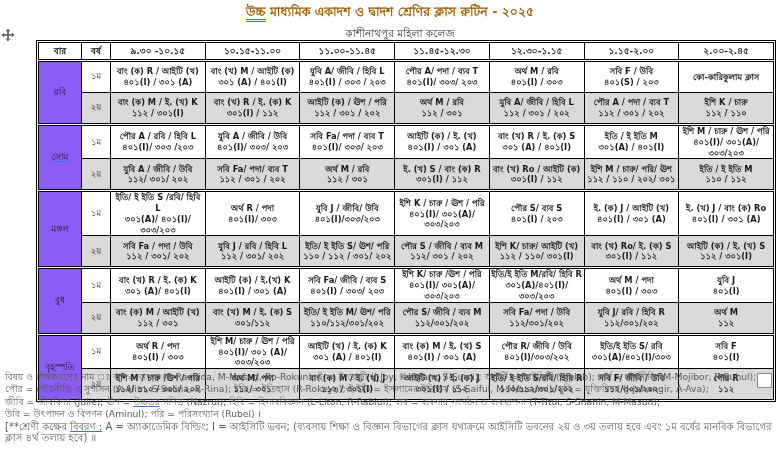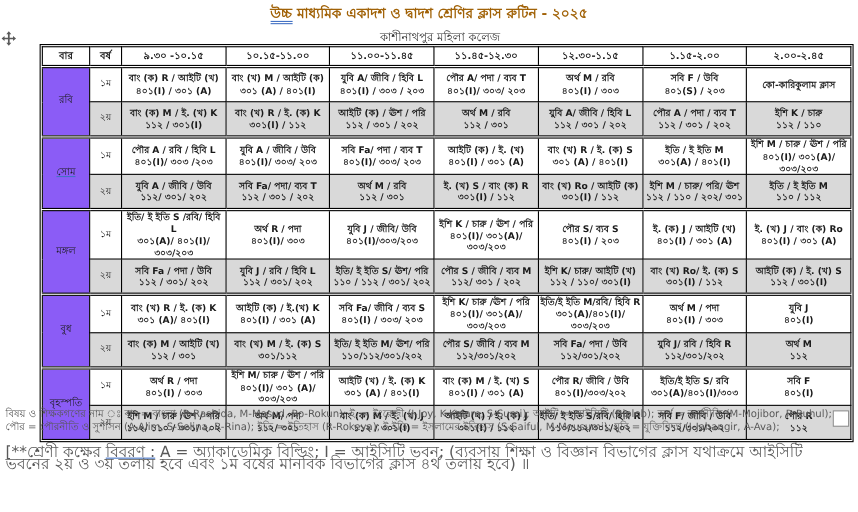--- a/index.html
+++ b/index.html
@@ -24,21 +24,21 @@
   thead th{height:16px;font-size:9px;font-weight:bold;border-bottom:3px double #000;}
   tbody td{height:30px;font-size:8.3px;font-weight:bold;line-height:1.3;}
   tr.day-first td{border-top:3px double #000;}
   td.day{font-weight:normal;font-size:9px;background:#8b5cf6;}
   td.year{font-weight:normal;font-size:8.5px;}
   td.shade{background:#d9d9d9;}
   .subj,.room{white-space:normal;}
   
   .notes{position:absolute;left:5px;top:371px;width:768px;font-size:9.2px;color:#595959;}
   .note-line{line-height:12.4px;}
-  .bottom-line{margin-top:10px;font-size:14px;color:#595959;line-height:11px;}
+  .bottom-line{margin-top:0;font-size:10px;color:#595959;line-height:11px;}
 </style>
 </head>
 <body>
 
 <div class="page">
 
   <div class="doc-head">
     <div class="doc-title"><span class="ul2">উচ্চ</span><span> মাধ্যমিক একাদশ ও দ্বাদশ শ্রেণির ক্লাস রুটিন - ২০২৫</span></div>
     <div class="doc-sub">কাশীনাথপুর মহিলা কলেজ</div>
   </div>
@@ -393,17 +393,19 @@
         </tbody>
     </table>
   </div>
 
   <div class="resize-handle"></div>
 
   <div class="notes">
     <div id="notes-lines">
         <div class="note-line"><span>বিষয় ও শিক্ষকগণের নাম ঃ বাং = বাংলা (R-Rashida, M-Masud, Ro-Rokun); ই. = ইংরেজী (J-Joy, K-Kalam, S-Sumi); আইটি = আইসিটি (Biplob); অর্থ = অর্থনীতি (M-Mojibor, R-Ruhul);</span></div>
         <div class="note-line"><span>পৌর = পৌরনীতি ও সুশাসন (A-Alim, S-Selina, R-Rina); ইতি = ইতিহাস (R-Rokeya); ই ইতি = ইসলামের ইতিহাস (S-Saiful, M-Mousumi); যুবি = যুক্তিবিদ্যা (J-Jahangir, A-Ava);</span></div>
+        <div class="note-line"><span>জীবি = জীববিদ্যা (Julie); ঊশ = </span><span class="ul">উচ্চতর</span><span> গণিত (Nazrul); হিবি = হিসাববিজ্ঞান (L-Liton, R-Rabiul); ব্যব = ব্যবসায় সংগঠন ও ব্যবস্থাপনা (T-Titul, S-Shahin, M-Masud);</span></div>
+        <div class="note-line"><span>উবি = উৎপাদন ও বিপণন (Aminul); পরি = পরিসংখ্যান (Rubel) ।</span></div>
       </div>
     <div class="bottom-line" id="bottom-line"><span>[**শ্রেণী কক্ষের </span><span class="ul">বিবরণ :</span><span> A = অ্যাকাডেমিক বিল্ডিং; I = আইসিটি ভবন; (ব্যবসায় শিক্ষা ও বিজ্ঞান বিভাগের ক্লাস যথাক্রমে আইসিটি ভবনের ২য় ও ৩য় তলায় হবে এবং ১ম বর্ষের মানবিক বিভাগের ক্লাস ৪র্থ তলায় হবে) ॥</span></div>
   </div>
 
 </div>
 
 </body></html>

